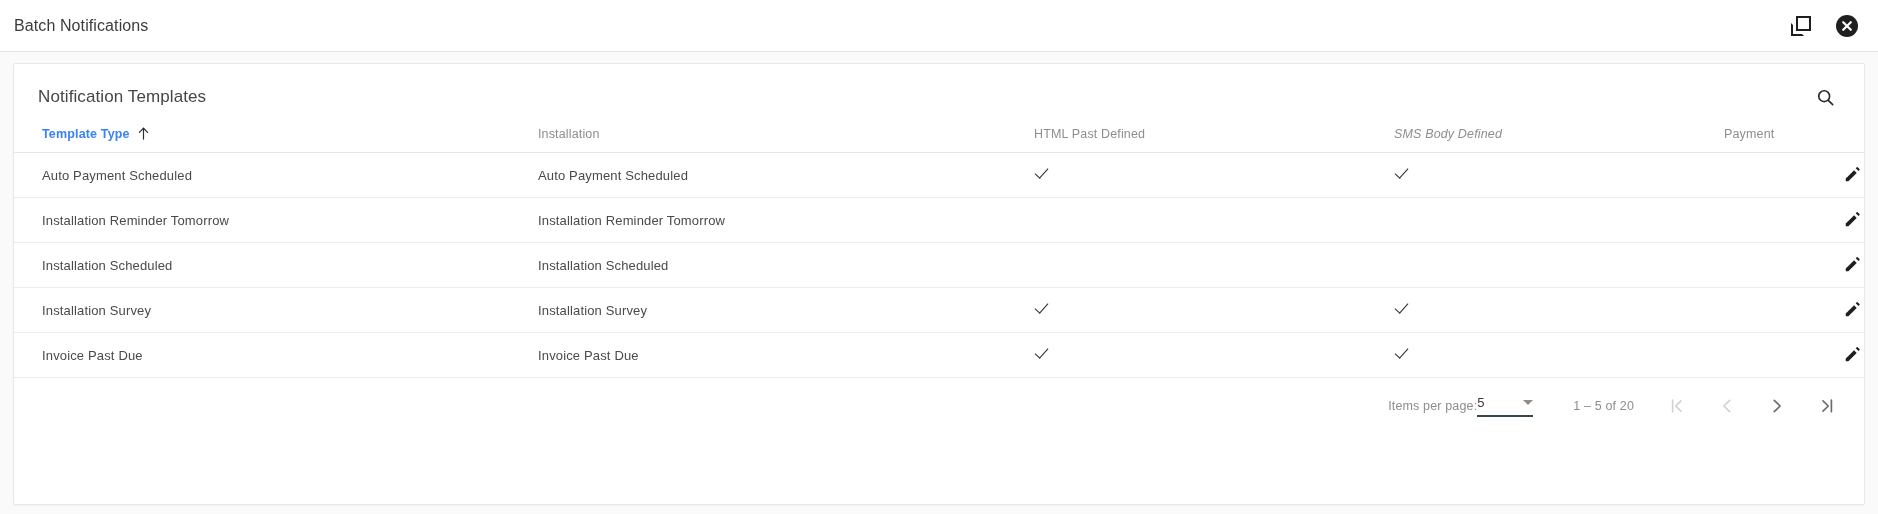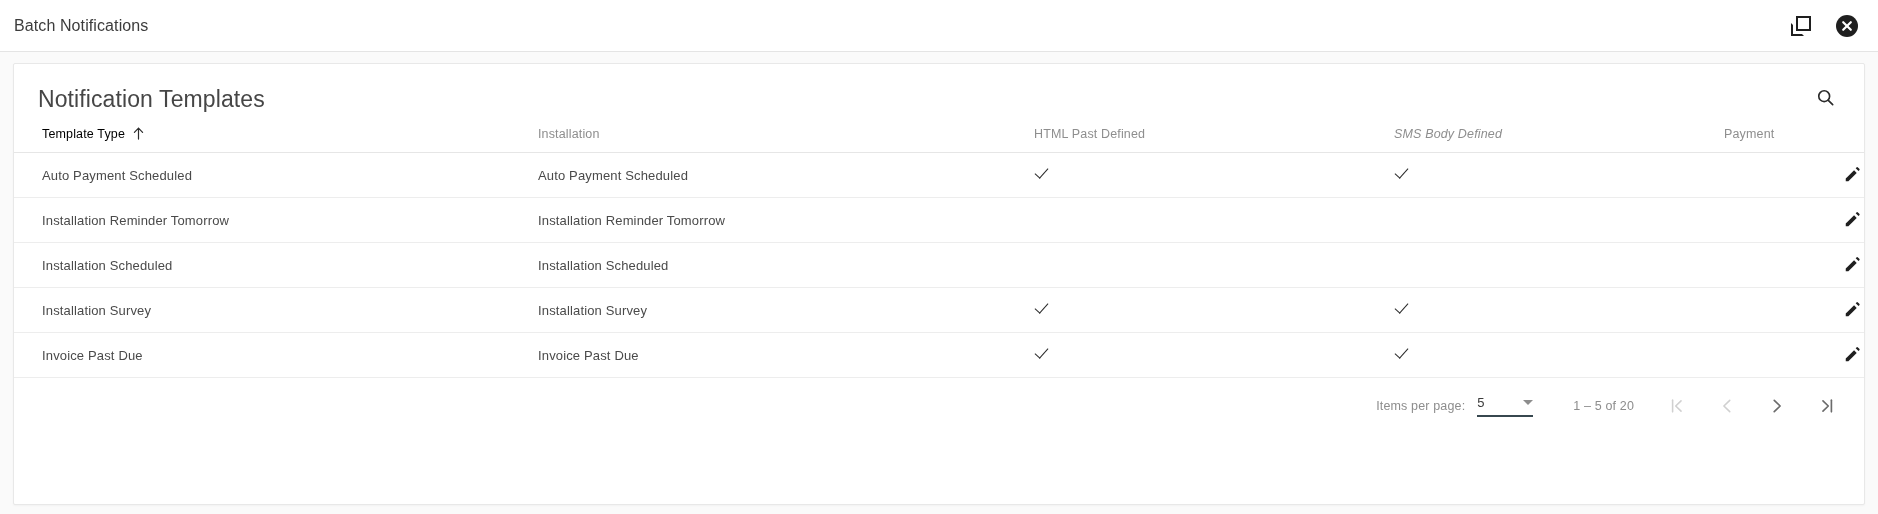--- a/index.html
+++ b/index.html
@@ -116,21 +116,21 @@
   
   #card-header {
     display: flex;
     align-items: flex-start;
     justify-content: space-between;
     padding: 24px 24px 0 24px;
     height: 62px;
     box-sizing: border-box;
   }
   #card-title {
-    font-size: 23px;
+    font-size: 17px;
     font-weight: 400;
     color: #464646;
     line-height: 1;
     letter-spacing: 0.1px;
   }
   #search-button {
     width: 30px;
     height: 30px;
     display: flex;
     align-items: center;
@@ -154,22 +154,22 @@
     font-size: 12.5px;
     font-weight: 400;
     color: #8e8e8e;
     padding: 0 0 11px 0;
     border-bottom: 1px solid #e6e6e6;
     vertical-align: bottom;
     letter-spacing: 0.15px;
     white-space: nowrap;
   }
   #templates-table th.sorted-col {
-    color: #000000;
-    font-weight: normal;
+    color: #3b82f6;
+    font-weight: bold;
   }
   .th-inner {
     display: inline-flex;
     align-items: center;
     gap: 7px;
   }
   .sort-arrow {
     display: inline-block;
     line-height: 1;
   }
@@ -239,21 +239,20 @@
     align-items: center;
     justify-content: flex-end;
     height: 56px;
     min-height: 56px;
     padding: 0 22px 0 0;
     font-size: 12.5px;
     color: #8d8d8d;
     letter-spacing: 0.15px;
   }
   #items-per-page-label {
-    margin-right: 12px;
     color: #8d8d8d;
   }
   #page-size-select {
     display: flex;
     align-items: center;
     justify-content: space-between;
     width: 56px;
     border-bottom: 2px solid #37474f;
     padding: 0 0 5px 0;
     margin-right: 40px;

